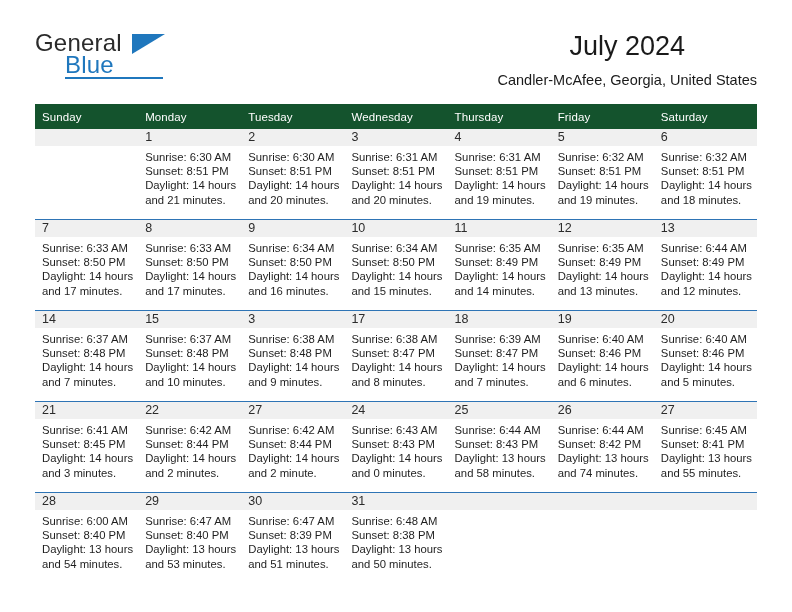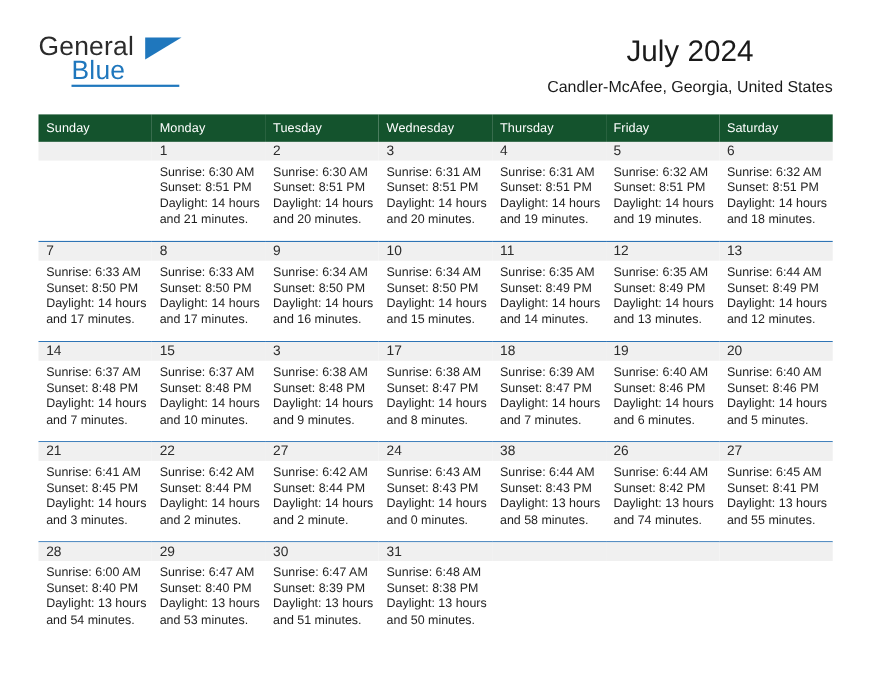--- a/index.html
+++ b/index.html
@@ -528,21 +528,21 @@
                 <div>Sunrise: 6:43 AM</div>
                 <div>Sunset: 8:43 PM</div>
                 <div>Daylight: 14 hours</div>
                 <div>and 0 minutes.</div>
               </div>
             </div>
           </td>
           <td>
             <div class="cell filled">
               <div class="daynum-band">
-                <span class="daynum">38</span>
+                <span class="daynum">25</span>
               </div>
               <div class="info">
                 <div>Sunrise: 6:44 AM</div>
                 <div>Sunset: 8:43 PM</div>
                 <div>Daylight: 13 hours</div>
                 <div>and 58 minutes.</div>
               </div>
             </div>
           </td>
           <td>

